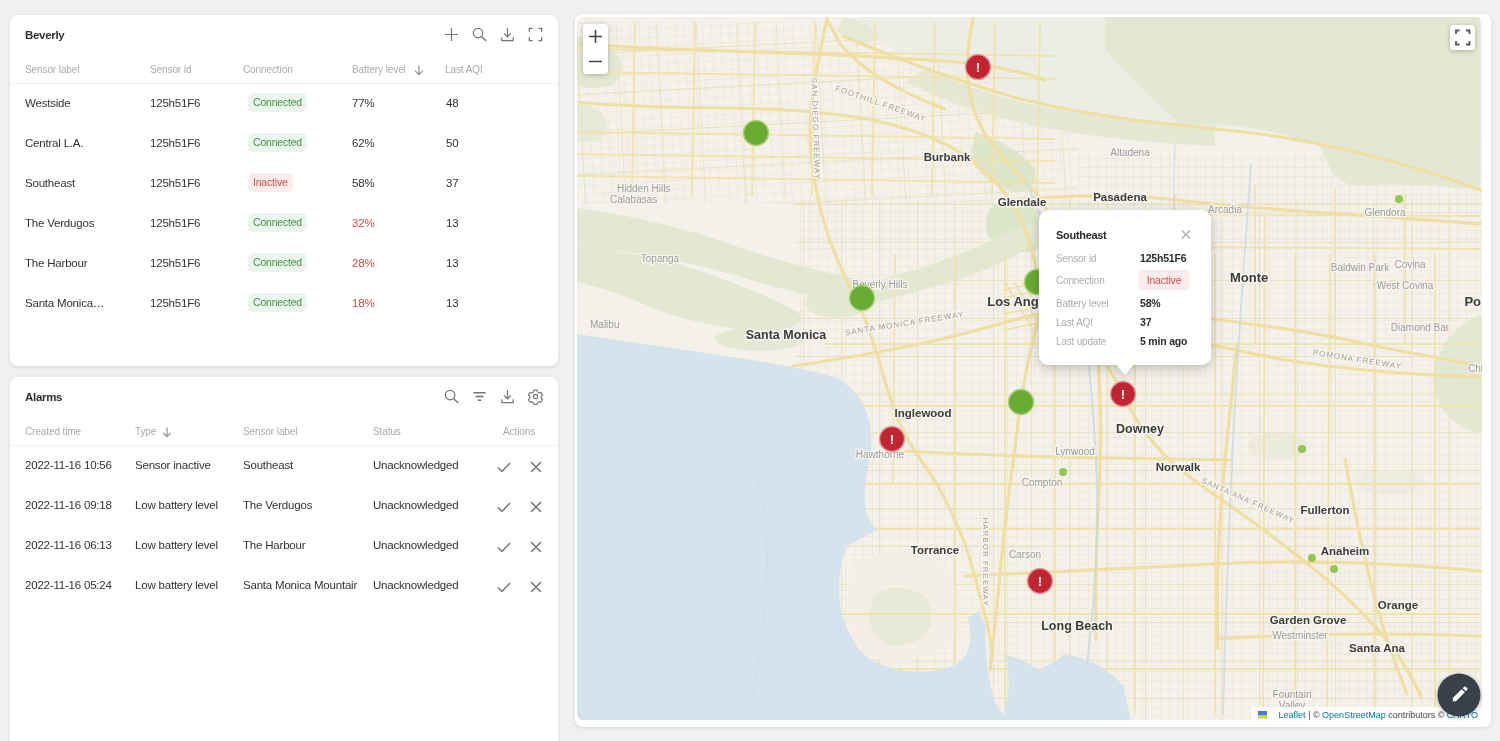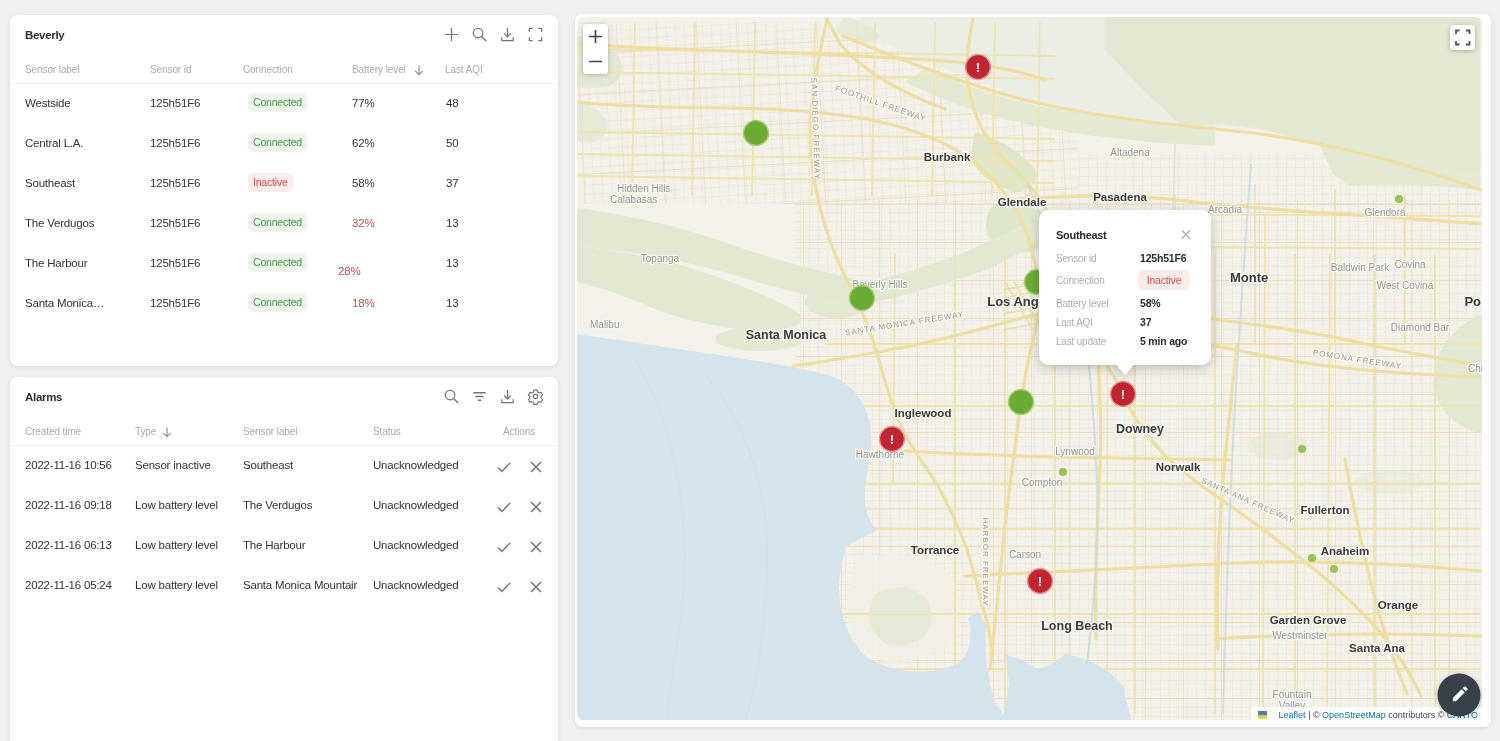--- a/index.html
+++ b/index.html
@@ -76,21 +76,21 @@
     <span style="left:15px;">The Verdugos</span>
       <span style="left:140px;">125h51F6</span>
     <span style="left:238px;top:9px;"><span class="chip ok">Connected</span></span>
     <span class="redtxt" style="left:342px;">32%</span>
       <span style="left:436px;">13</span>
   </div>
   <div class="row" style="top:229px;">
     <span style="left:15px;">The Harbour</span>
       <span style="left:140px;">125h51F6</span>
     <span style="left:238px;top:9px;"><span class="chip ok">Connected</span></span>
-    <span class="redtxt" style="left:328px;margin-top:8px;">28%</span>
+    <span class="redtxt" style="left:342px;">28%</span>
       <span style="left:436px;">13</span>
   </div>
   <div class="row" style="top:269px;">
     <span style="left:15px;">Santa Monica…</span>
       <span style="left:140px;">125h51F6</span>
     <span style="left:238px;top:9px;"><span class="chip ok">Connected</span></span>
     <span class="redtxt" style="left:342px;">18%</span>
       <span style="left:436px;">13</span>
   </div>
 </div>

